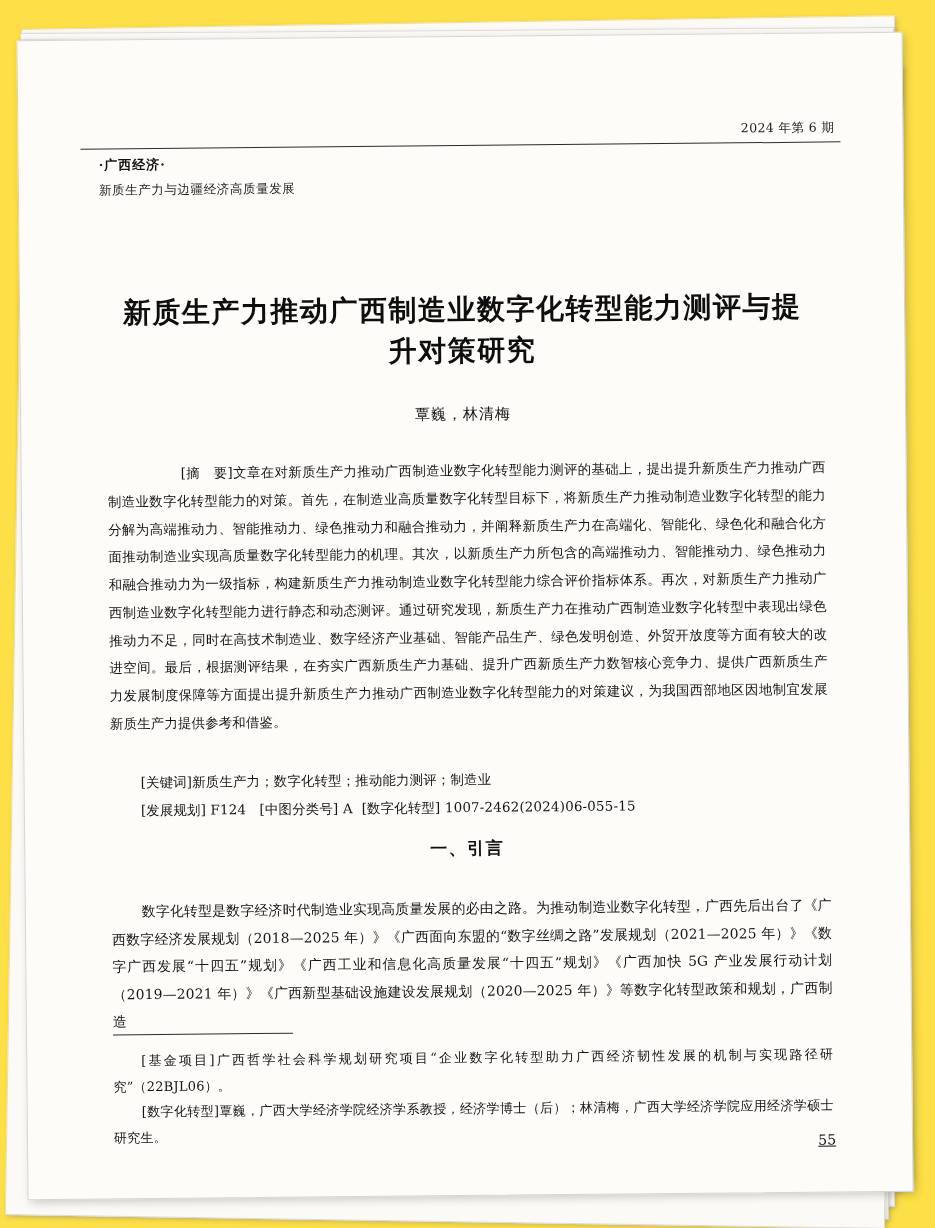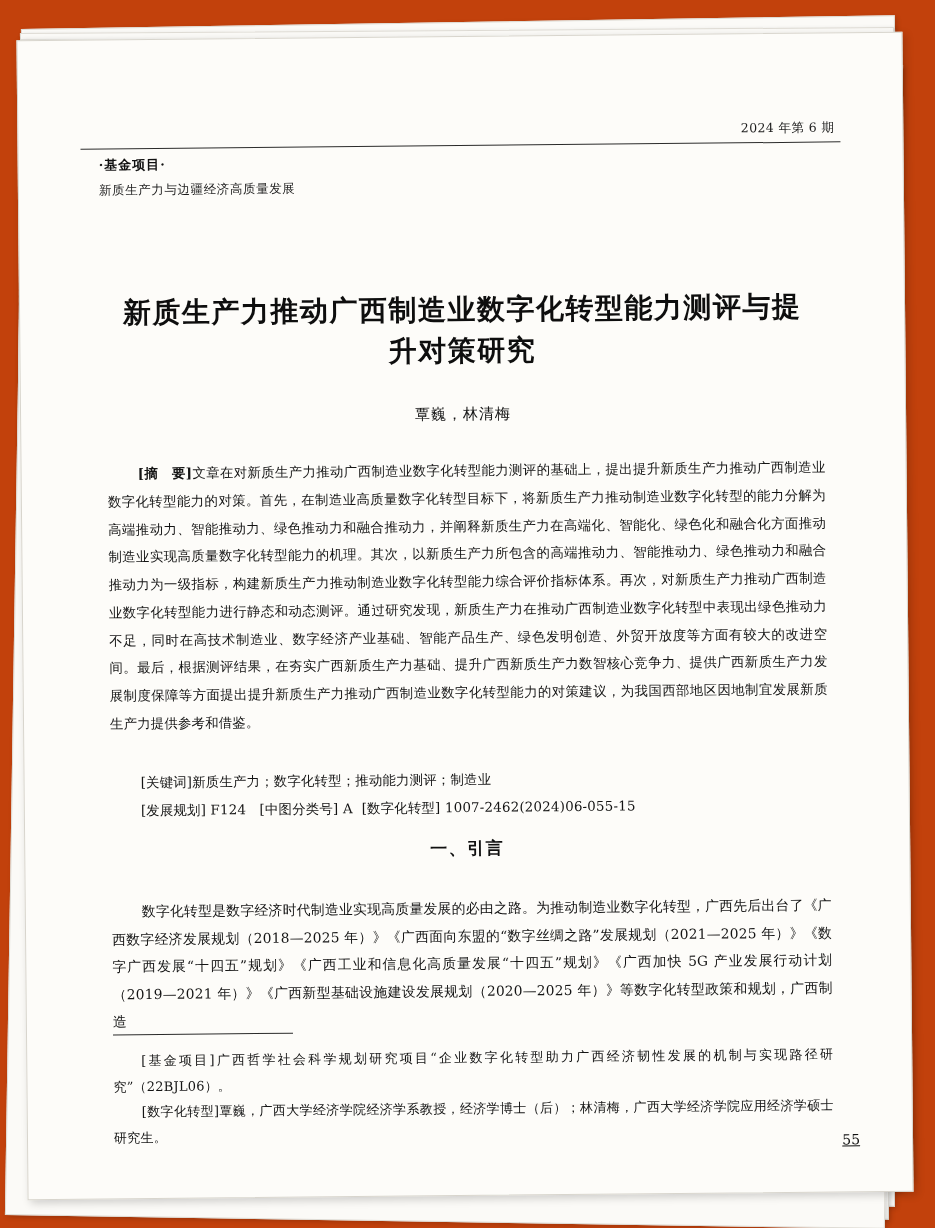--- a/index.html
+++ b/index.html
@@ -11,21 +11,21 @@
     width: 935px;
     height: 1228px;
     overflow: hidden;
     font-family: "DejaVu Serif", "Liberation Serif", serif;
   }
 
   .scene {
     position: relative;
     width: 935px;
     height: 1228px;
-    background: #c2410c;
+    background: #fde047;
   }
 
   
   .sheet {
     position: absolute;
     background: #fbfaf7;
     border: 1px solid #dedbd4;
     box-shadow: 2px 2px 5px rgba(0,0,0,0.16);
   }
   .sheet.s1 { left: 30px;  top: 22px;  width: 872px; height: 1162px; transform: rotate(-0.9deg); }
@@ -120,21 +120,22 @@
     top: 420px;
     font-size: 13.4px;
     line-height: 2.07;
     text-align: justify;
     text-justify: inter-ideograph;
     text-indent: 30px;
     color: #141414;
     letter-spacing: 0.2px;
   }
   .abstract .lbl {
-    font-weight: bold;
+    font-weight: normal;
+    margin-left: 43px;
   }
 
   .keywords {
     position: absolute;
     left: 86px;
     right: 80px;
     top: 730px;
     font-size: 13.4px;
     line-height: 2.0;
     text-indent: 30px;
@@ -198,21 +199,21 @@
     text-align: justify;
     text-justify: inter-ideograph;
     color: #141414;
     letter-spacing: 0.2px;
   }
   .footnote { text-indent: 28px; }
   .fn-lbl { font-weight: normal; }
 
   .page-number {
     position: absolute;
-    right: 52px;
+    right: 76px;
     top: 1098px;
     font-size: 14px;
     color: #111;
     text-decoration: underline;
   }
 </style>
 </head>
 <body>
 
 <div class="scene">
@@ -221,21 +222,21 @@
   <div class="sheet s2"></div>
   <div class="sheet s3"></div>
   <div class="sheet s4"></div>
   <div class="sheet s5"></div>
 
   <div class="page">
     <div class="page-inner">
 
       <div class="issue-line">2024 年第 6 期</div>
       <div class="rule-top"></div>
-      <div class="journal-name">·基金项目·</div>
+      <div class="journal-name">·广西经济·</div>
       <div class="column-name">新质生产力与边疆经济高质量发展</div>
 
       <div class="title">新质生产力推动广西制造业数字化转型能力测评与提升对策研究</div>
 
       <div class="authors">覃巍，林清梅</div>
 
       <div class="abstract">
         <span class="lbl">[摘　要]</span><span>文章在对新质生产力推动广西制造业数字化转型能力测评的基础上，提出提升新质生产力推动广西制造业数字化转型能力的对策。首先，在制造业高质量数字化转型目标下，将新质生产力推动制造业数字化转型的能力分解为高端推动力、智能推动力、绿色推动力和融合推动力，并阐释新质生产力在高端化、智能化、绿色化和融合化方面推动制造业实现高质量数字化转型能力的机理。其次，以新质生产力所包含的高端推动力、智能推动力、绿色推动力和融合推动力为一级指标，构建新质生产力推动制造业数字化转型能力综合评价指标体系。再次，对新质生产力推动广西制造业数字化转型能力进行静态和动态测评。通过研究发现，新质生产力在推动广西制造业数字化转型中表现出绿色推动力不足，同时在高技术制造业、数字经济产业基础、智能产品生产、绿色发明创造、外贸开放度等方面有较大的改进空间。最后，根据测评结果，在夯实广西新质生产力基础、提升广西新质生产力数智核心竞争力、提供广西新质生产力发展制度保障等方面提出提升新质生产力推动广西制造业数字化转型能力的对策建议，为我国西部地区因地制宜发展新质生产力提供参考和借鉴。</span>
       </div>
 

